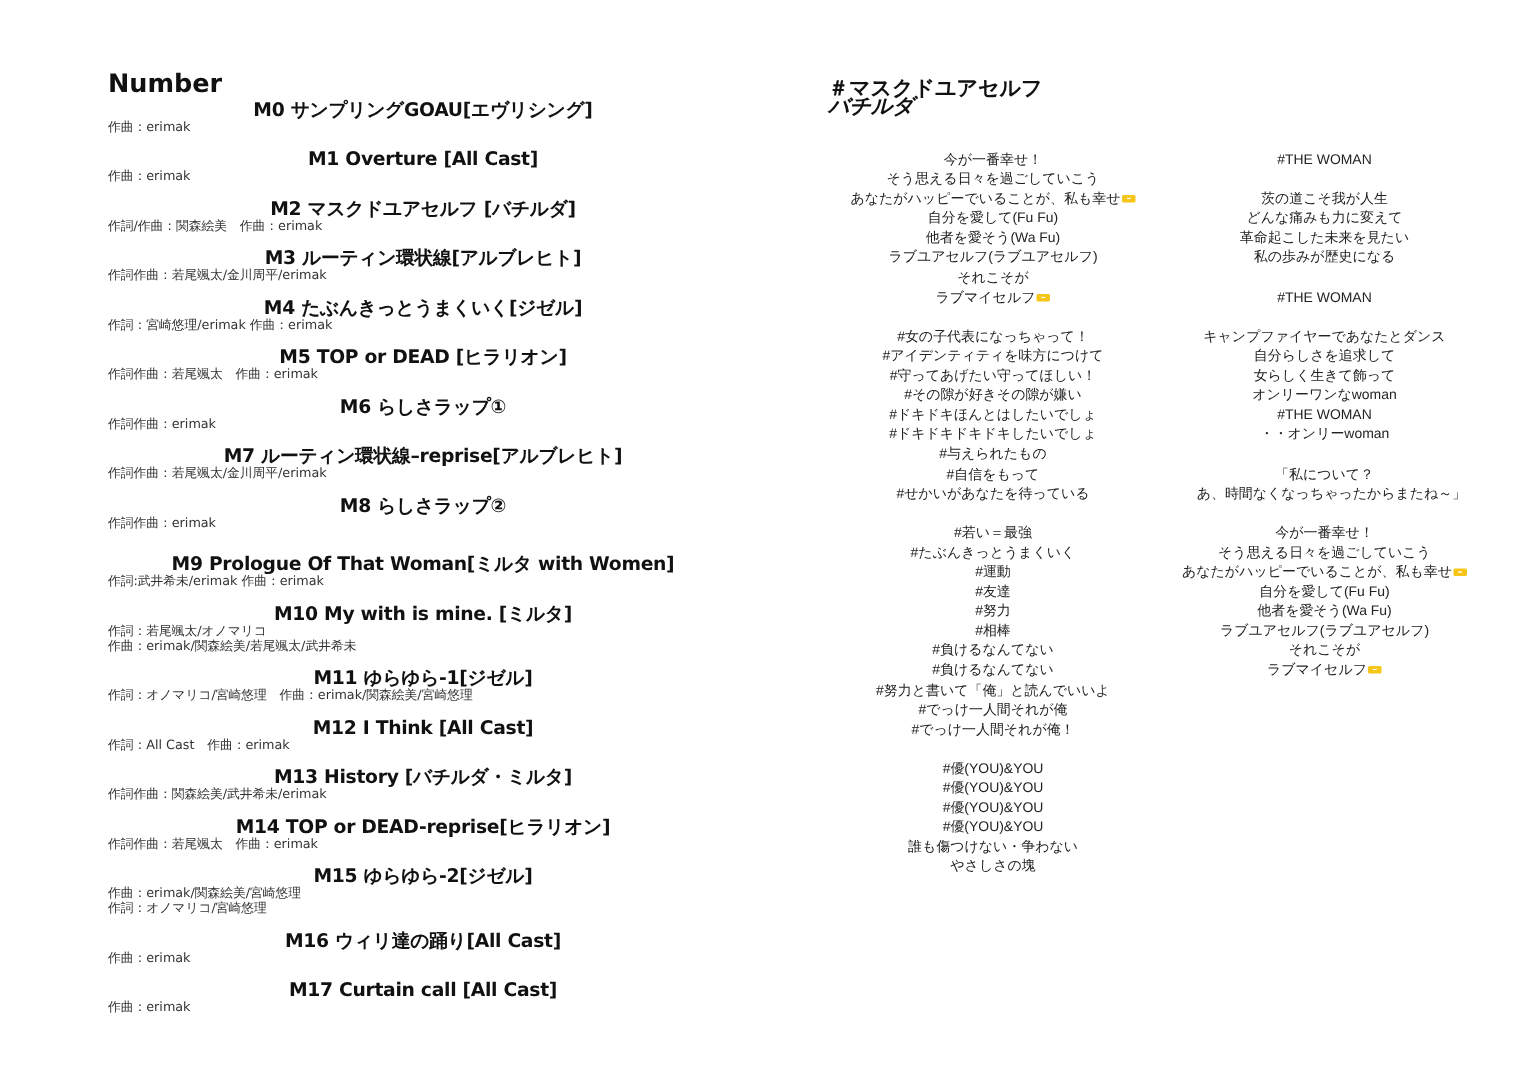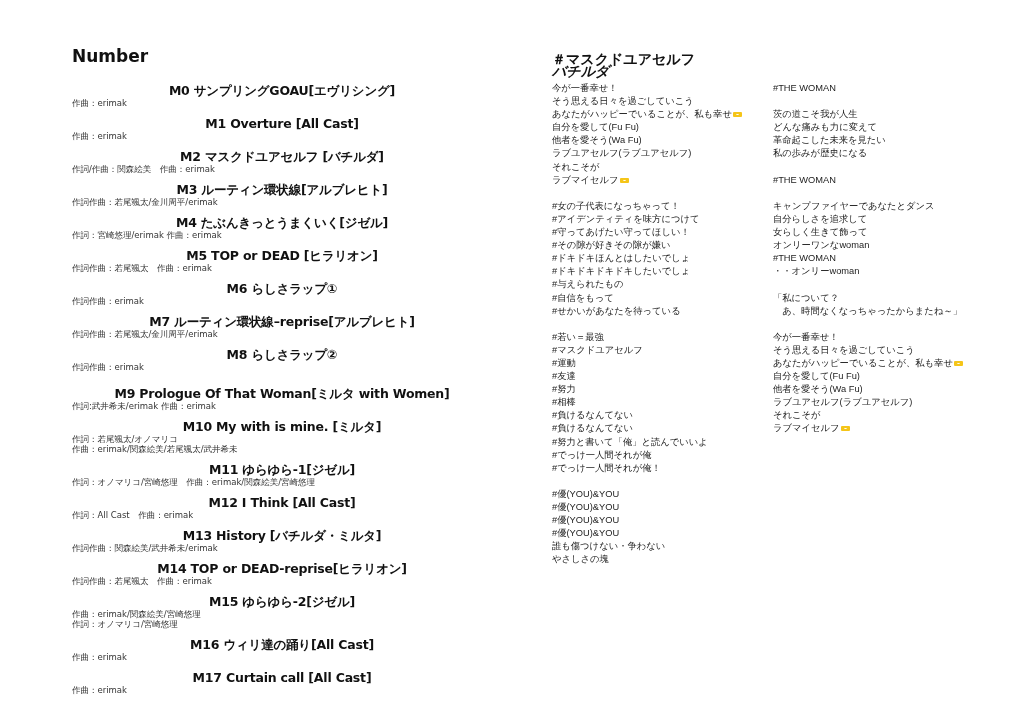--- a/index.html
+++ b/index.html
@@ -1,26 +1,26 @@
 <!DOCTYPE html>
 <html><head>
 <meta charset="utf-8">
 <style>
   html, body { margin:0; padding:0; background:#ffffff; }
   body { width:1024px; height:724px; position:relative; overflow:hidden; font-family:"DejaVu Sans", sans-serif; color:#111; }
   .left { position:absolute; left:72px; top:46px; width:420px; }
-  .left h1 { font-family:"DejaVu Sans", sans-serif; font-size:17px; font-weight:bold; margin:0 0 18px 0; letter-spacing:0; }
+  .left h1 { font-family:"DejaVu Sans", sans-serif; font-size:17px; font-weight:bold; margin:0 0 0 0; letter-spacing:0; }
   .song { margin-bottom:9px; }
   .song .t { font-size:12.5px; font-weight:bold; line-height:14px; white-space:nowrap; letter-spacing:-0.2px;text-align:center; }
   .song .c { font-size:8.5px; color:#333; line-height:10px; white-space:nowrap; }
   .song.gap { margin-bottom:15px; }
   .right { position:absolute; left:552px; top:52px; width:440px; }
   .right .st { font-size:14px; font-weight:bold; line-height:14px; }
   .right .sub { font-size:14px; font-weight:bold; font-style:italic; line-height:11px; }
-  .col { position:absolute; top:30px; font-size:9.3px; line-height:13.1px; color:#222; font-family:"Liberation Sans", sans-serif; }
+  .col { position:absolute; top:48px; font-size:9.3px; line-height:13.1px; color:#222; font-family:"Liberation Sans", sans-serif;text-align:center; }
   .col1 { left:0; width:220px; }
   .col2 { left:221px; width:220px; }
   .line { white-space:nowrap; min-height:13.1px; }
   .line.blank { height:13.1px; }
   .emoji { display:inline-block; width:9px; height:5px; background:#f5c518; border-radius:1px; margin-left:1px; vertical-align:middle; position:relative; }
   .emoji::after { content:""; position:absolute; left:3px; top:0; width:3px; height:2px; border-bottom:1px solid #fff; border-radius:0 0 2px 2px; }
 </style>
 </head>
 <body>
 
@@ -121,21 +121,21 @@
       <div class="line">#アイデンティティを味方につけて</div>
       <div class="line">#守ってあげたい守ってほしい！</div>
       <div class="line">#その隙が好きその隙が嫌い</div>
       <div class="line">#ドキドキほんとはしたいでしょ</div>
       <div class="line">#ドキドキドキドキしたいでしょ</div>
       <div class="line">#与えられたもの</div>
       <div class="line">#自信をもって</div>
       <div class="line">#せかいがあなたを待っている</div>
       <div class="line blank"></div>
       <div class="line">#若い＝最強</div>
-      <div class="line">#マスクドユアセルフ</div>
+      <div class="line">#たぶんきっとうまくいく</div>
       <div class="line">#運動</div>
       <div class="line">#友達</div>
       <div class="line">#努力</div>
       <div class="line">#相棒</div>
       <div class="line">#負けるなんてない</div>
       <div class="line">#負けるなんてない</div>
       <div class="line">#努力と書いて「俺」と読んでいいよ</div>
       <div class="line">#でっけ一人間それが俺</div>
       <div class="line">#でっけ一人間それが俺！</div>
       <div class="line blank"></div>

